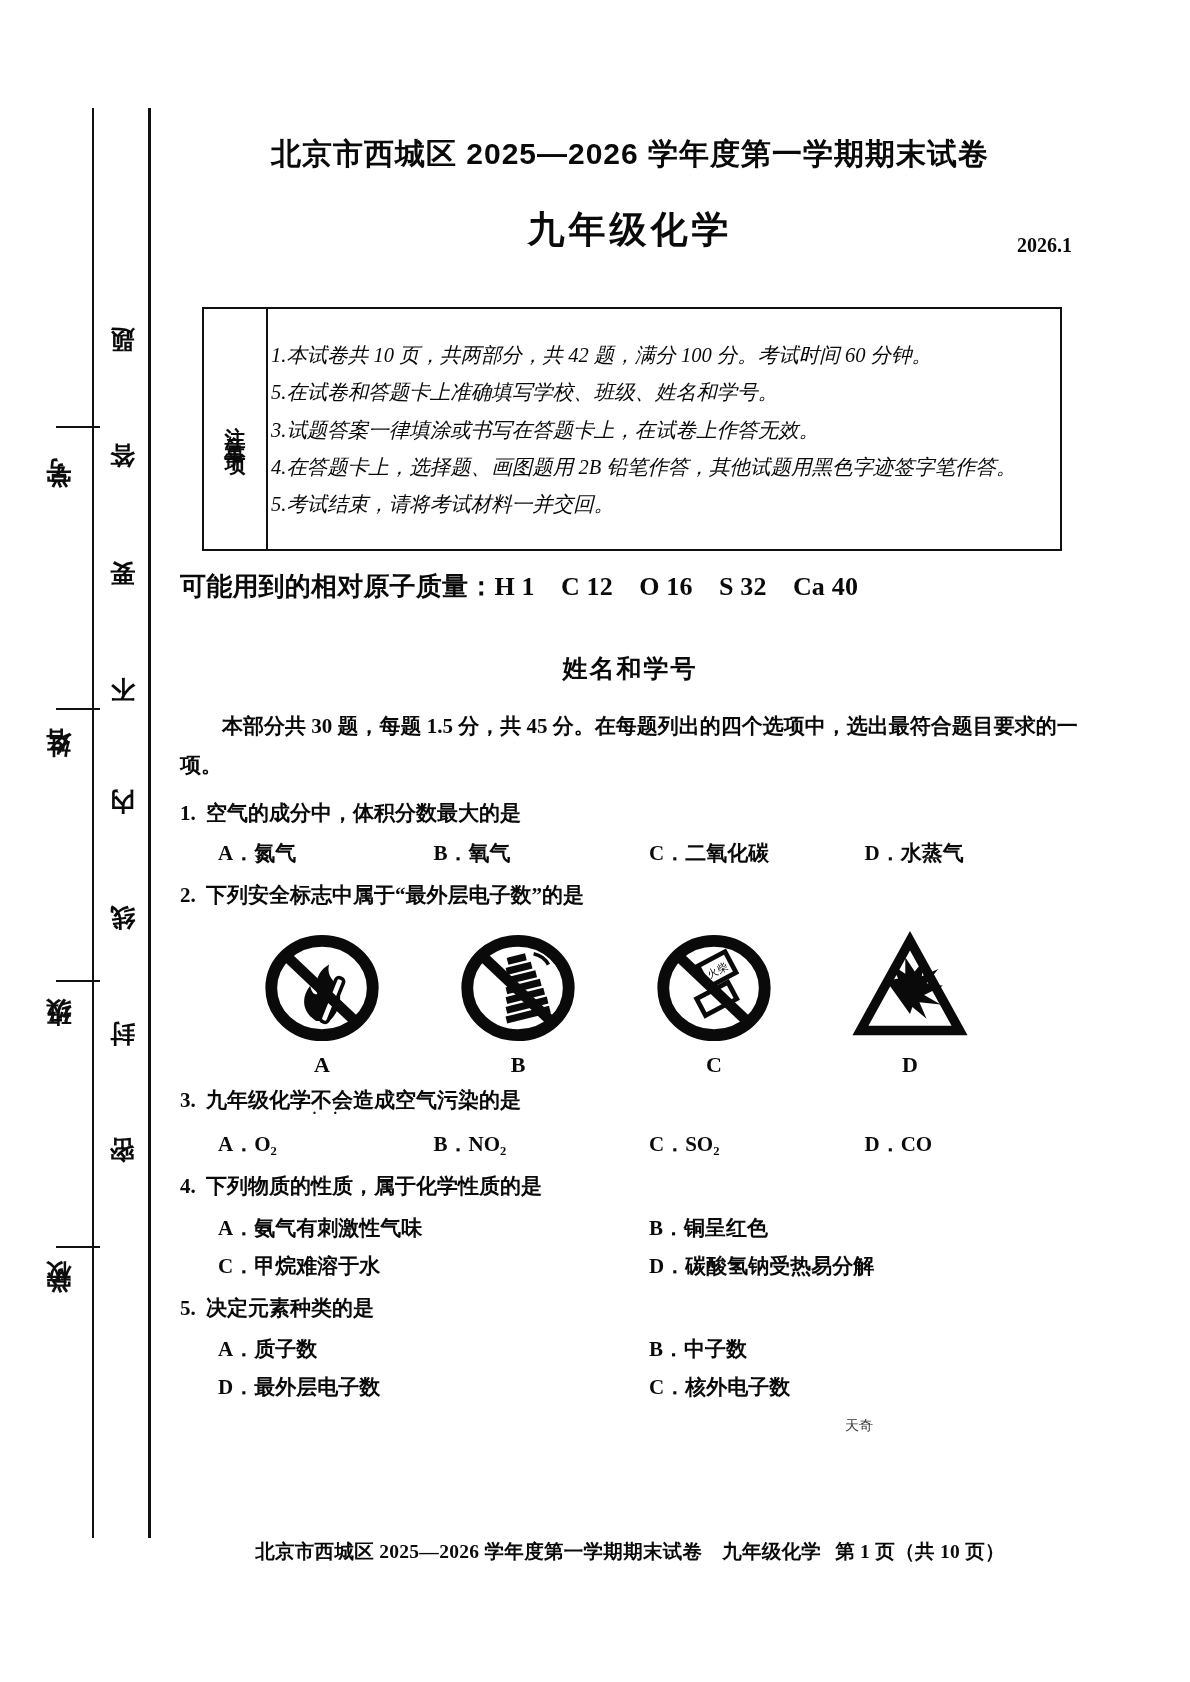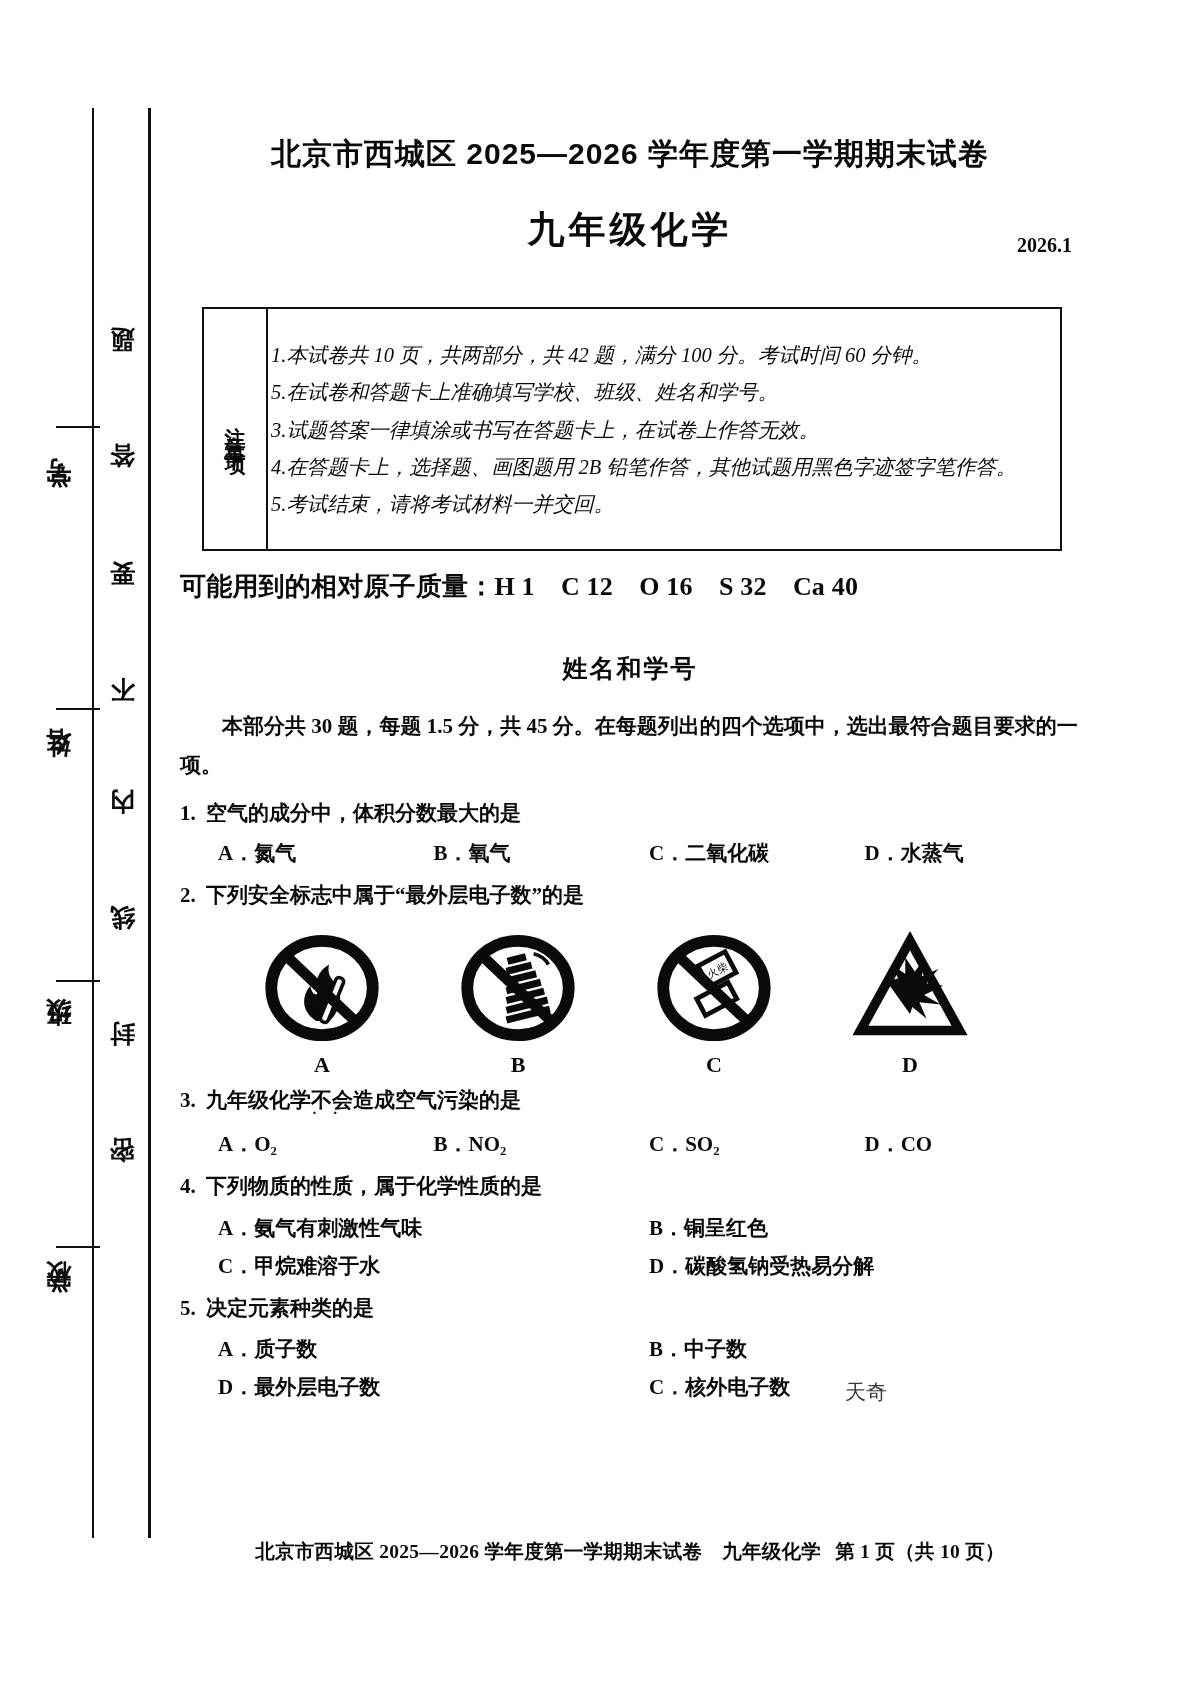--- a/index.html
+++ b/index.html
@@ -225,23 +225,24 @@
     justify-content: center;
   }
   .sign-letter {
     font-size: 22px;
     font-weight: 700;
     margin-top: 2px;
   }
 
   .watermark {
     position: absolute;
-    font-size: 21px;
+    font-size: 14px;
     color: #3a3a3a;
     font-family: "Liberation Sans", sans-serif;
+    margin-top: 39px;
   }
 
   
   .footer {
     position: absolute;
     left: 180px;
     top: 1538px;
     width: 900px;
     text-align: center;
     font-size: 19.5px;

